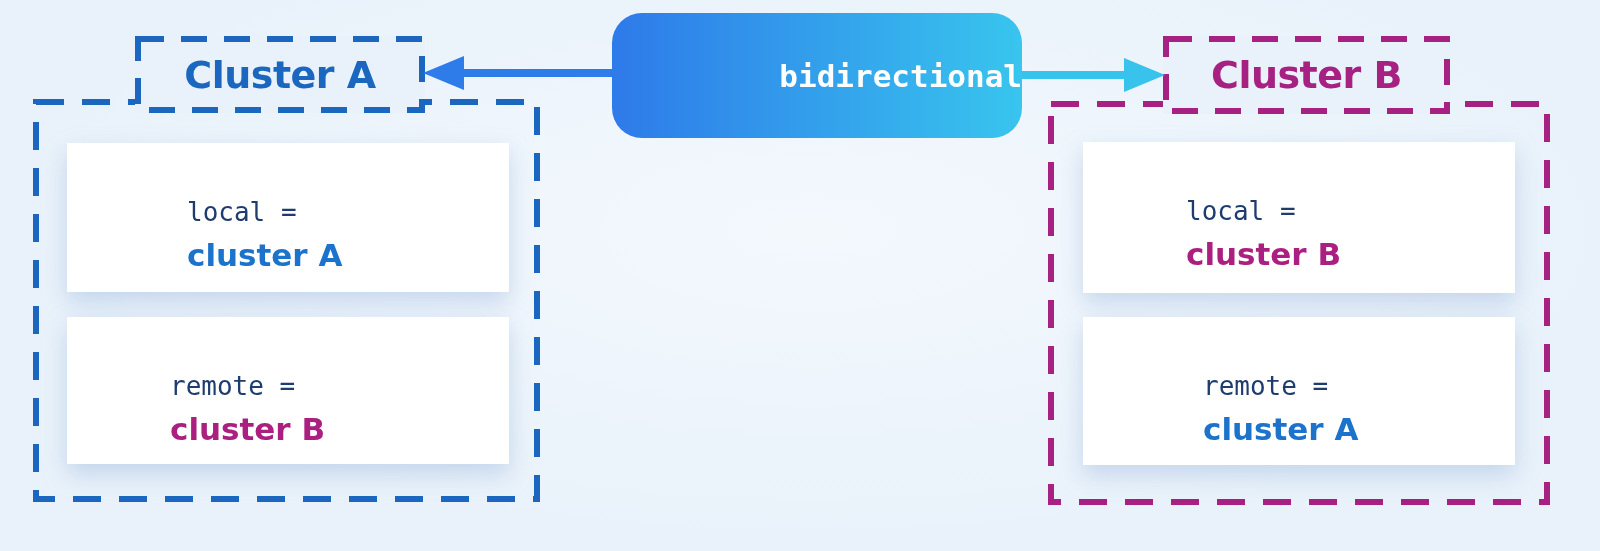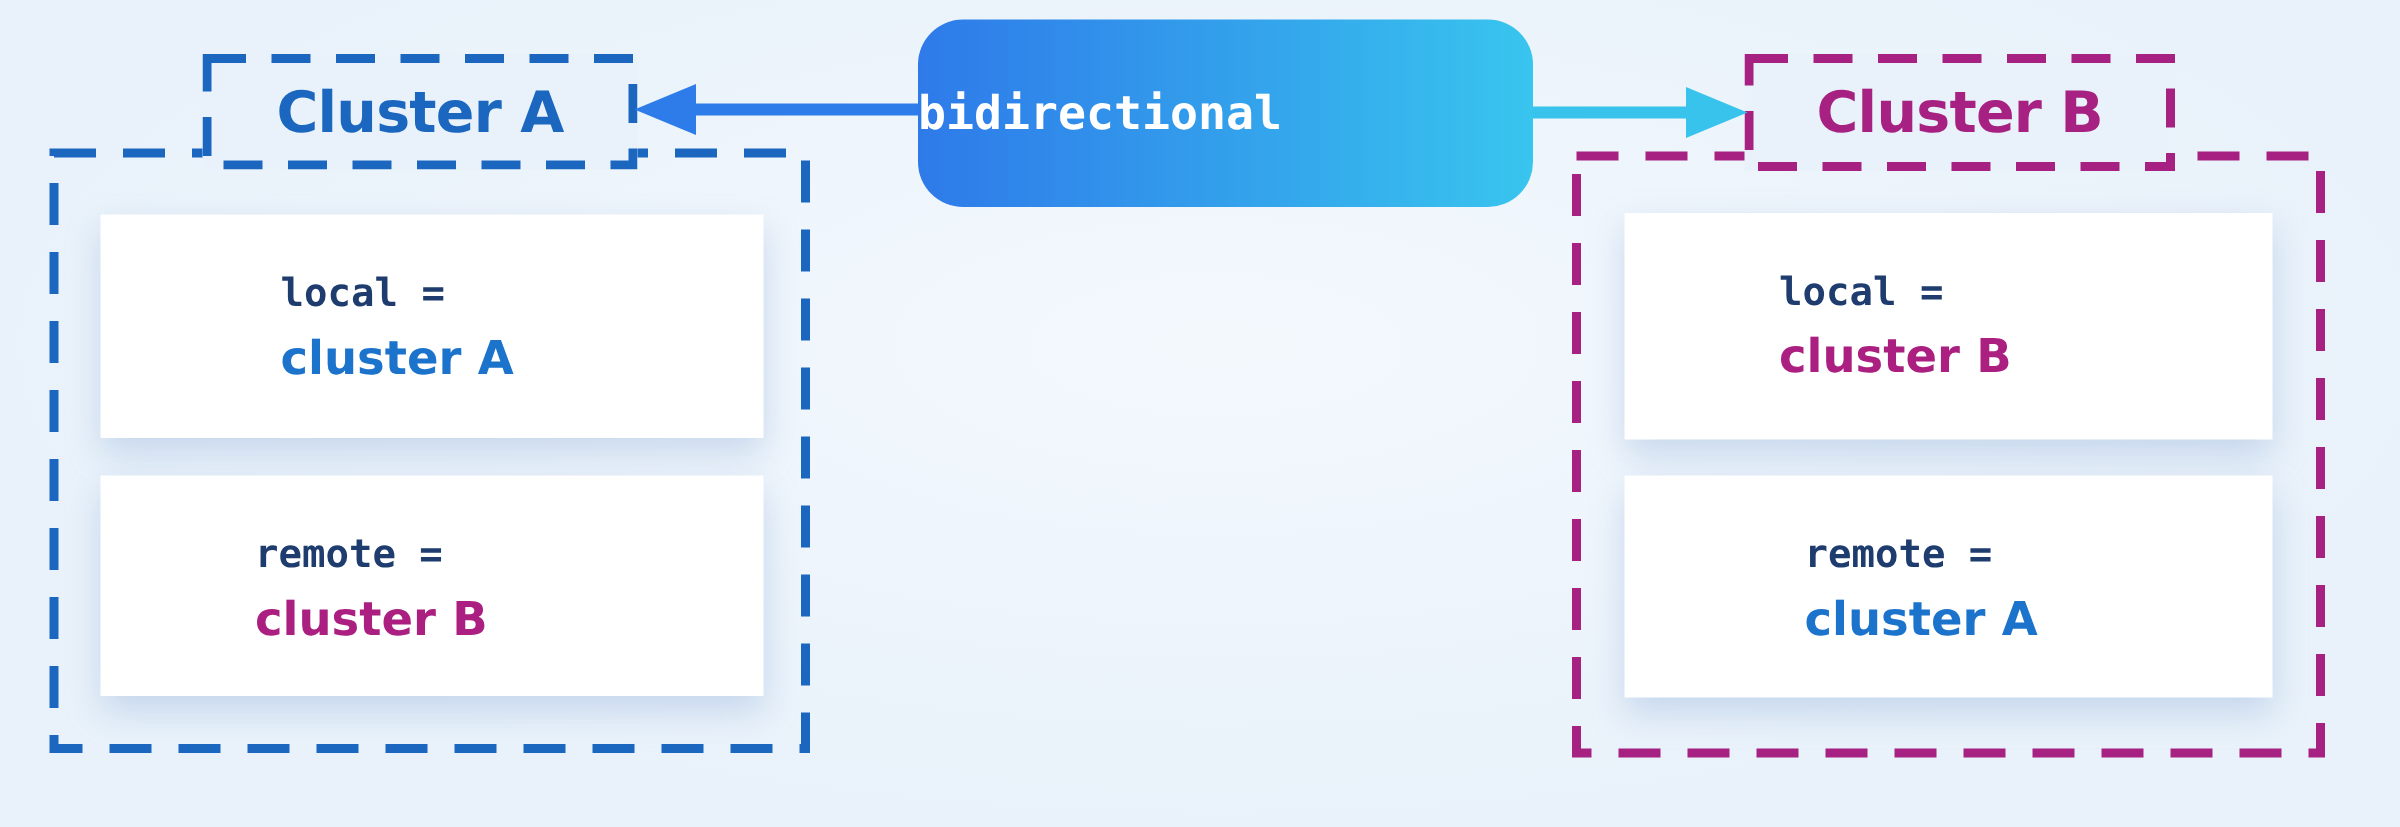--- a/index.html
+++ b/index.html
@@ -21,31 +21,31 @@
     position:relative;z-index:2;font-weight:bold;font-size:38px;letter-spacing:-0.5px;
   }
   .card{
     position:absolute;background:#ffffff;z-index:2;box-sizing:border-box;
     box-shadow:0 10px 22px rgba(140,170,215,0.40);
     padding-top:34px;
   }
   .pad-lg{padding-left:120px;}
   .pad-sm{padding-left:103px;}
   .card .key{
-    font-family:"DejaVu Sans Mono", monospace;font-weight:bold;
-    font-size:26px;line-height:38px;color:#1e3c6e;
+    font-family:"DejaVu Sans Mono", monospace;font-weight:normal;
+    font-size:26px;line-height:38px;color:#1e3c6e;margin-top:16px;
   }
   .card .val{
     font-weight:bold;font-size:31px;line-height:44px;letter-spacing:0px;margin-top:2px;
   }
   .badge{
     position:absolute;left:612px;top:13px;width:410px;height:125px;
     border-radius:30px;z-index:4;
     background:linear-gradient(90deg,#2e7ae9 0%,#38c5ee 100%);
-    color:#ffffff;display:flex;flex-direction:column;align-items:flex-start;justify-content:center;gap:4px;
+    color:#ffffff;display:flex;flex-direction:column;align-items:flex-end;justify-content:center;gap:4px;
   }
   .badge .l1{
     font-family:"DejaVu Sans Mono", monospace;font-weight:bold;
     font-size:31px;line-height:40px;
   }
   .badge .l2{
     font-style:italic;font-weight:bold;font-size:42px;line-height:52px;letter-spacing:0.5px;
   }
   .arrow{position:absolute;z-index:3;overflow:visible;}
 </style>

